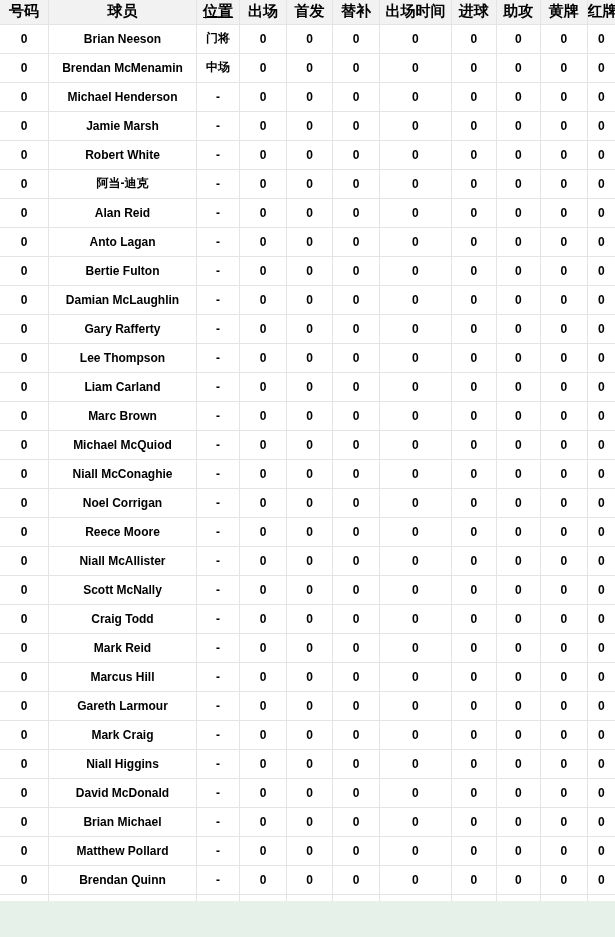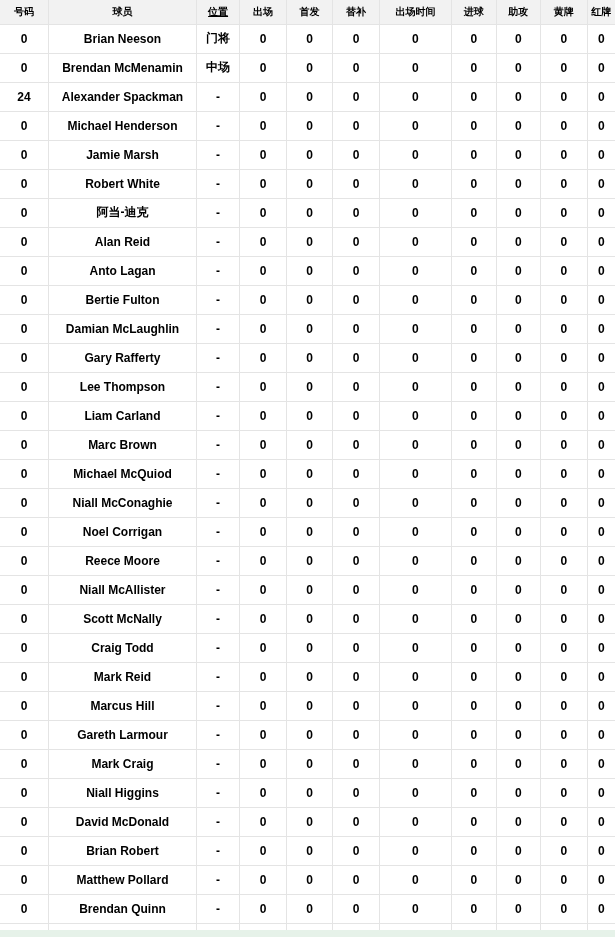--- a/index.html
+++ b/index.html
@@ -32,21 +32,21 @@
     vertical-align: middle;
     font-weight: bold;
     color: var(--text);
     padding: 0;
     overflow: hidden;
     white-space: nowrap;
   }
   .stats th {
     height: 24px;
     background: var(--header-bg);
-    font-size: 10px;
+    font-size: 15px;
     margin-left: 16px;
   }
   .stats td {
     height: 29px;
     background: var(--row-bg);
     font-size: 12px;
   }
   .stats tr.partial td { height: 7px; }
 </style>
 </head>
@@ -90,33 +90,20 @@
           <td>0</td>
           <td>0</td>
           <td>0</td>
           <td>0</td>
           <td>0</td>
           <td>0</td>
           <td>0</td>
           <td>0</td>
         </tr>
         <tr>
-          <td>24</td>
-          <td>Alexander Spackman</td>
-          <td>-</td>
-          <td>0</td>
-          <td>0</td>
-          <td>0</td>
-          <td>0</td>
-          <td>0</td>
-          <td>0</td>
-          <td>0</td>
-          <td>0</td>
-        </tr>
-        <tr>
           <td>0</td>
           <td>Michael Henderson</td>
           <td>-</td>
           <td>0</td>
           <td>0</td>
           <td>0</td>
           <td>0</td>
           <td>0</td>
           <td>0</td>
           <td>0</td>
@@ -429,21 +416,21 @@
           <td>0</td>
           <td>0</td>
           <td>0</td>
           <td>0</td>
           <td>0</td>
           <td>0</td>
           <td>0</td>
         </tr>
         <tr>
           <td>0</td>
-          <td>Brian Robert</td>
+          <td>Brian Michael</td>
           <td>-</td>
           <td>0</td>
           <td>0</td>
           <td>0</td>
           <td>0</td>
           <td>0</td>
           <td>0</td>
           <td>0</td>
           <td>0</td>
         </tr>

